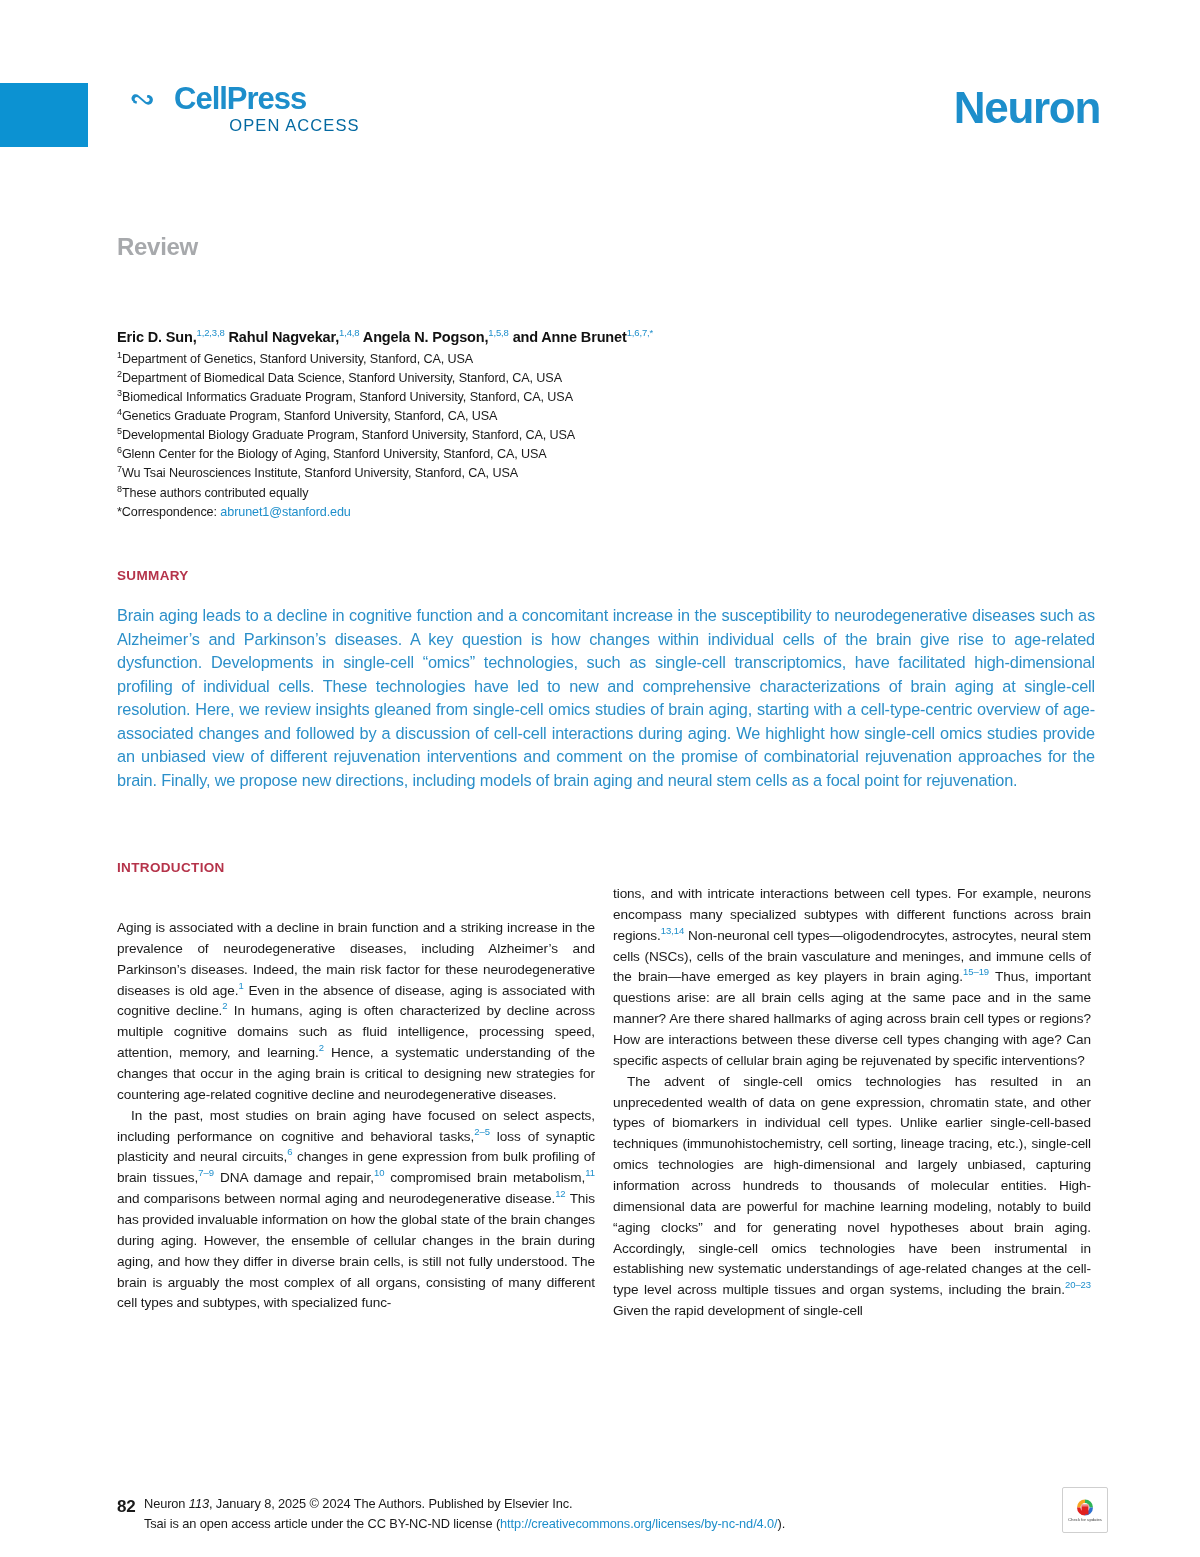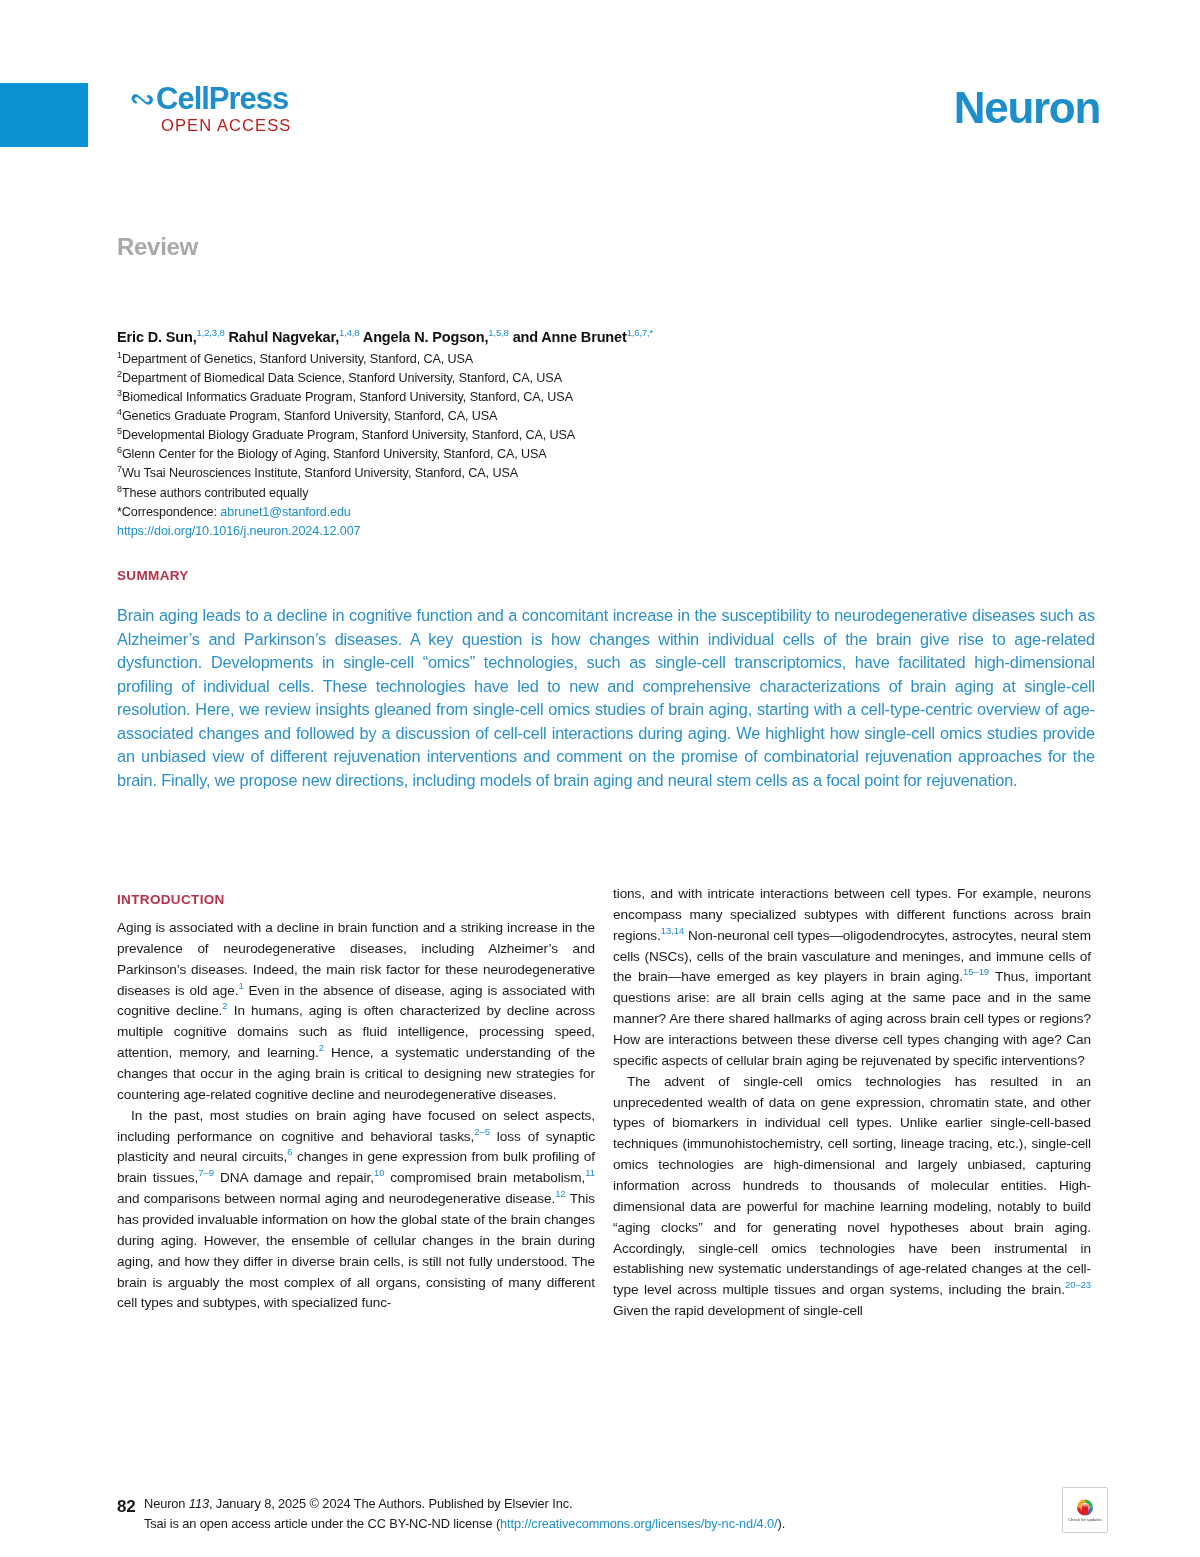--- a/index.html
+++ b/index.html
@@ -39,42 +39,43 @@
   }
   .cellpress-logo {
     position: absolute;
     left: 128px;
     top: 0px;
     width: 300px;
   }
   .cp-row {
     display: flex;
     align-items: center;
-    gap: 2px;
+    gap: 20px;
   }
   .cp-mark {
     width: 26px;
     height: 26px;
     flex: 0 0 auto;
     display: block;
   }
   .cp-word {
     font-size: 31px;
     font-weight: bold;
     color: #1d8ecb;
     letter-spacing: -1.0px;
     line-height: 1;
   }
   .cp-open {
     margin-left: 33px;
     margin-top: 3px;
     font-size: 16.5px;
-    color: #b91c1c;
+    color: #0369a1;
     letter-spacing: 1.1px;
     line-height: 1;
+    text-align: center;
   }
   .journal-logo {
     position: absolute;
     right: 100px;
     top: 3px;
     font-size: 44px;
     font-weight: bold;
     color: #1d8ecb;
     letter-spacing: -1.3px;
     line-height: 1;
@@ -165,21 +166,21 @@
     color: #2b8fc9;
     line-height: 1.445;
     text-align: justify;
     letter-spacing: -0.15px;
   }
 
   
   .intro-head {
     position: absolute;
     left: 117px;
-    top: 892px;
+    top: 860px;
     font-size: 13.5px;
     font-weight: bold;
     color: #b5334a;
     letter-spacing: 0.35px;
   }
   .col {
     position: absolute;
     top: 918px;
     width: 478px;
     font-size: 13.6px;
@@ -291,23 +292,20 @@
         <div class="aff-line"><sup>4</sup><span>Genetics Graduate Program, Stanford University, Stanford, CA, USA</span></div>
         <div class="aff-line"><sup>5</sup><span>Developmental Biology Graduate Program, Stanford University, Stanford, CA, USA</span></div>
         <div class="aff-line"><sup>6</sup><span>Glenn Center for the Biology of Aging, Stanford University, Stanford, CA, USA</span></div>
         <div class="aff-line"><sup>7</sup><span>Wu Tsai Neurosciences Institute, Stanford University, Stanford, CA, USA</span></div>
         <div class="aff-line"><sup>8</sup><span>These authors contributed equally</span></div>
       </div>
     <div class="aff-line">
       <span>*Correspondence:</span>
       <a class="link" href="#">abrunet1@stanford.edu</a>
     </div>
-    <div class="doi-line">
-      <a class="link" href="#">https://doi.org/10.1016/j.neuron.2024.12.007</a>
-    </div>
   </div>
 
   <div class="summary-head">SUMMARY</div>
   <div class="summary-body">Brain aging leads to a decline in cognitive function and a concomitant increase in the susceptibility to neurodegenerative diseases such as Alzheimer’s and Parkinson’s diseases. A key question is how changes within individual cells of the brain give rise to age-related dysfunction. Developments in single-cell “omics” technologies, such as single-cell transcriptomics, have facilitated high-dimensional profiling of individual cells. These technologies have led to new and comprehensive characterizations of brain aging at single-cell resolution. Here, we review insights gleaned from single-cell omics studies of brain aging, starting with a cell-type-centric overview of age-associated changes and followed by a discussion of cell-cell interactions during aging. We highlight how single-cell omics studies provide an unbiased view of different rejuvenation interventions and comment on the promise of combinatorial rejuvenation approaches for the brain. Finally, we propose new directions, including models of brain aging and neural stem cells as a focal point for rejuvenation.</div>
 
   <div class="intro-head">INTRODUCTION</div>
   <div class="col left">
       <p>Aging is associated with a decline in brain function and a striking increase in the prevalence of neurodegenerative diseases, including Alzheimer’s and Parkinson’s diseases. Indeed, the main risk factor for these neurodegenerative diseases is old age.<span class="cite">1</span> Even in the absence of disease, aging is associated with cognitive decline.<span class="cite">2</span> In humans, aging is often characterized by decline across multiple cognitive domains such as fluid intelligence, processing speed, attention, memory, and learning.<span class="cite">2</span> Hence, a systematic understanding of the changes that occur in the aging brain is critical to designing new strategies for countering age-related cognitive decline and neurodegenerative diseases.</p>
       <p>In the past, most studies on brain aging have focused on select aspects, including performance on cognitive and behavioral tasks,<span class="cite">2–5</span> loss of synaptic plasticity and neural circuits,<span class="cite">6</span> changes in gene expression from bulk profiling of brain tissues,<span class="cite">7–9</span> DNA damage and repair,<span class="cite">10</span> compromised brain metabolism,<span class="cite">11</span> and comparisons between normal aging and neurodegenerative disease.<span class="cite">12</span> This has provided invaluable information on how the global state of the brain changes during aging. However, the ensemble of cellular changes in the brain during aging, and how they differ in diverse brain cells, is still not fully understood. The brain is arguably the most complex of all organs, consisting of many different cell types and subtypes, with specialized func-</p>
     </div>

